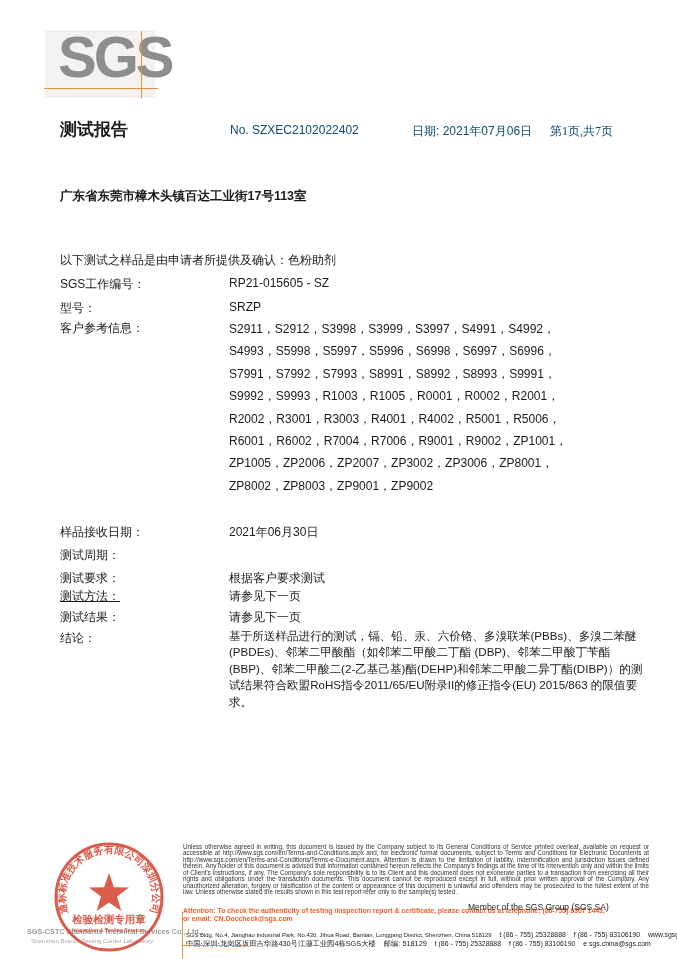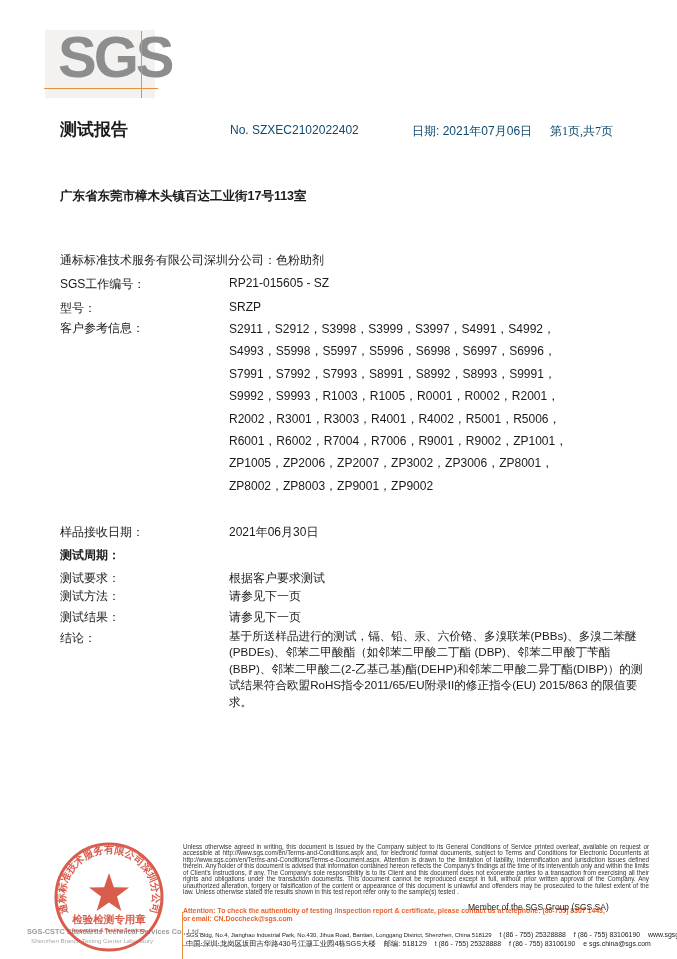--- a/index.html
+++ b/index.html
@@ -54,21 +54,21 @@
   <div class="cropline" style="left:44px;top:88px;width:114px;height:1px;"></div>
   <div class="cropline" style="left:141px;top:31px;width:1px;height:67px;"></div>
 
   <div class="report-title">测试报告</div>
   <div class="hdr" style="left:230px;">No. SZXEC2102022402</div>
   <div class="hdr" style="left:412px;">日期: 2021年07月06日</div>
   <div class="hdr" style="left:550px;font-family:Liberation Serif, serif;">第1页,共7页</div>
 
   <div class="company-line" style="top:188px;">广东省东莞市樟木头镇百达工业街17号113室</div>
 
-  <div class="intro">通标标准技术服务有限公司深圳分公司：色粉助剂</div>
+  <div class="intro">以下测试之样品是由申请者所提供及确认：色粉助剂</div>
 
   <div class="lbl" style="top:276px;">SGS工作编号：</div>
   <div class="val" style="top:276px;">RP21-015605 - SZ</div>
 
   <div class="lbl" style="top:300px;">型号：</div>
   <div class="val" style="top:300px;">SRZP</div>
 
   <div class="lbl" style="top:320px;">客户参考信息：</div>
   <div class="codes">
     <div>S2911，S2912，S3998，S3999，S3997，S4991，S4992，</div>
@@ -77,26 +77,26 @@
     <div>S9992，S9993，R1003，R1005，R0001，R0002，R2001，</div>
     <div>R2002，R3001，R3003，R4001，R4002，R5001，R5006，</div>
     <div>R6001，R6002，R7004，R7006，R9001，R9002，ZP1001，</div>
     <div>ZP1005，ZP2006，ZP2007，ZP3002，ZP3006，ZP8001，</div>
     <div>ZP8002，ZP8003，ZP9001，ZP9002</div>
   </div>
 
   <div class="lbl" style="top:524px;">样品接收日期：</div>
   <div class="val" style="top:524px;">2021年06月30日</div>
 
-  <div class="lbl" style="top:547px;font-weight:bold;">测试周期：</div>
+  <div class="lbl" style="top:547px;">测试周期：</div>
 
   <div class="lbl" style="top:570px;">测试要求：</div>
   <div class="val" style="top:570px;">根据客户要求测试</div>
 
-  <div class="lbl" style="top:588px;">测试方法：</div>
+  <div class="lbl" style="top:588px;text-decoration:underline;">测试方法：</div>
   <div class="val" style="top:588px;">请参见下一页</div>
 
   <div class="lbl" style="top:609px;">测试结果：</div>
   <div class="val" style="top:609px;">请参见下一页</div>
 
   <div class="lbl" style="top:630px;">结论：</div>
   <div class="conclusion">基于所送样品进行的测试，镉、铅、汞、六价铬、多溴联苯(PBBs)、多溴二苯醚(PBDEs)、邻苯二甲酸酯（如邻苯二甲酸二丁酯 (DBP)、邻苯二甲酸丁苄酯(BBP)、邻苯二甲酸二(2-乙基己基)酯(DEHP)和邻苯二甲酸二异丁酯(DIBP)）的测试结果符合欧盟RoHS指令2011/65/EU附录II的修正指令(EU) 2015/863 的限值要求。</div>
 
   <div class="disclaimer">Unless otherwise agreed in writing, this document is issued by the Company subject to its General Conditions of Service printed overleaf, available on request or accessible at http://www.sgs.com/en/Terms-and-Conditions.aspx and, for electronic format documents, subject to Terms and Conditions for Electronic Documents at http://www.sgs.com/en/Terms-and-Conditions/Terms-e-Document.aspx. Attention is drawn to the limitation of liability, indemnification and jurisdiction issues defined therein. Any holder of this document is advised that information contained hereon reflects the Company's findings at the time of its intervention only and within the limits of Client's instructions, if any. The Company's sole responsibility is to its Client and this document does not exonerate parties to a transaction from exercising all their rights and obligations under the transaction documents. This document cannot be reproduced except in full, without prior written approval of the Company. Any unauthorized alteration, forgery or falsification of the content or appearance of this document is unlawful and offenders may be prosecuted to the fullest extent of the law. Unless otherwise stated the results shown in this test report refer only to the sample(s) tested .</div>
   <div class="attention" style="top:907px;">Attention: To check the authenticity of testing /inspection report &amp; certificate, please contact us at telephone: (86-755) 8307 1443,</div>

